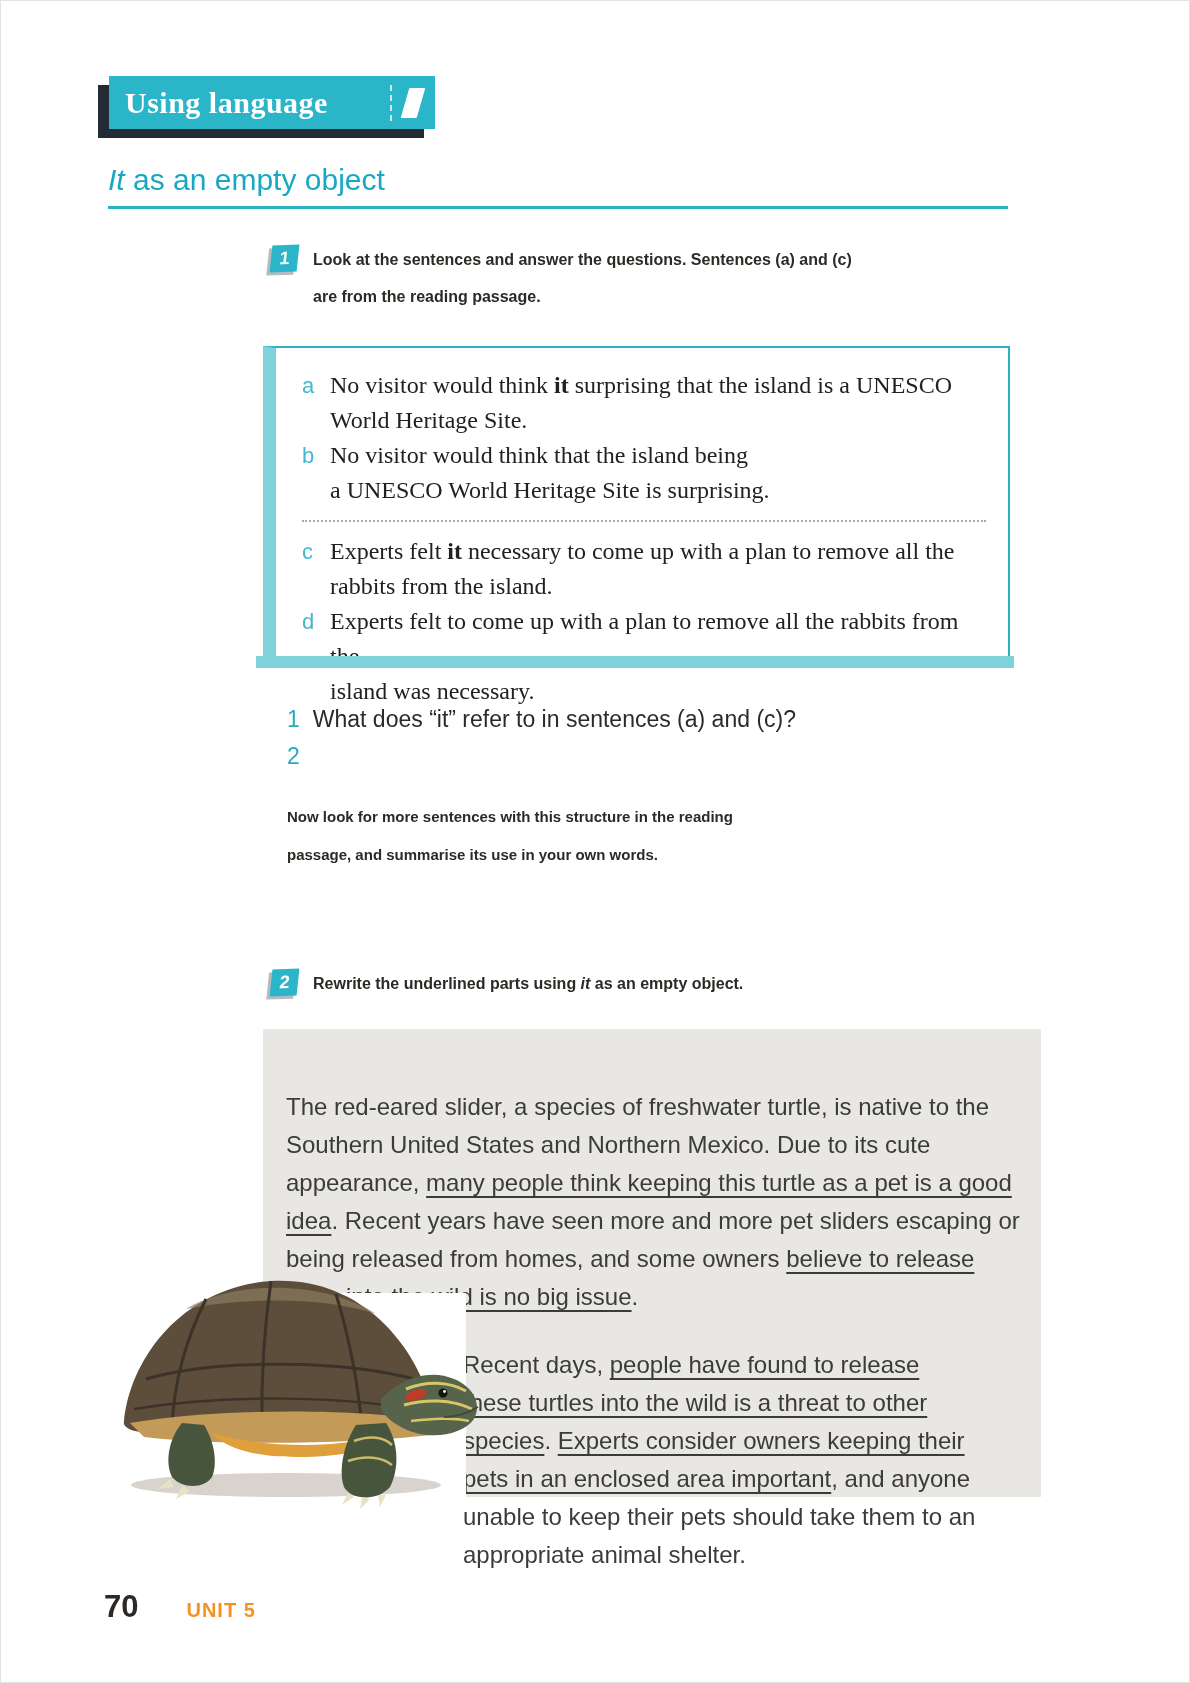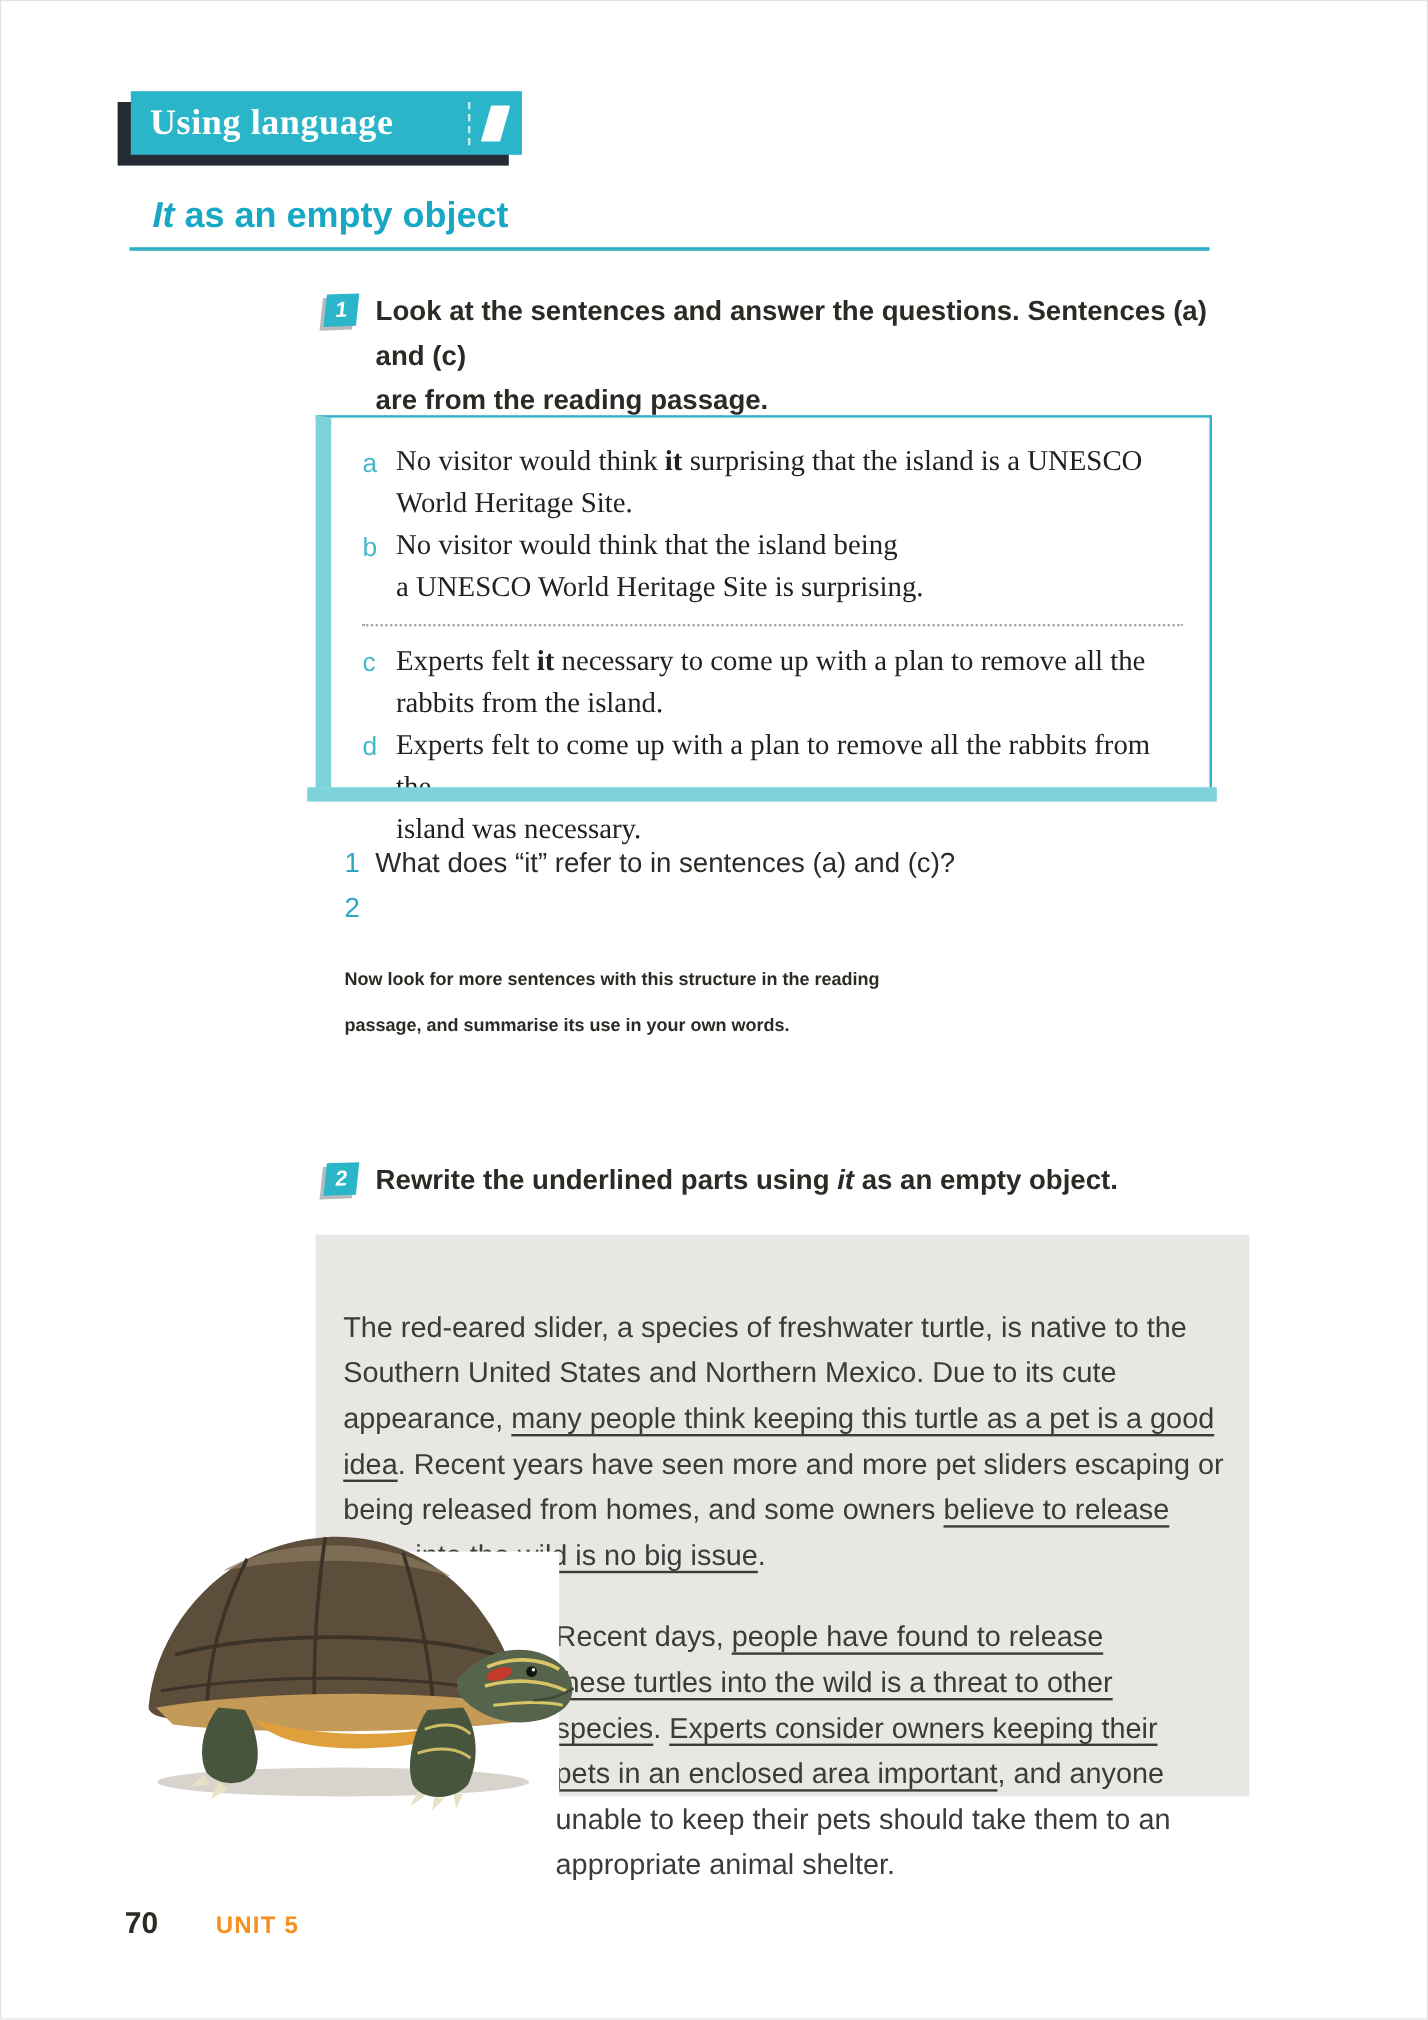--- a/index.html
+++ b/index.html
@@ -12,32 +12,32 @@
 
   
   .banner-shadow { position:absolute; left:97px; top:84px; width:326px; height:53px; background:#242b35; }
   .banner { position:absolute; left:108px; top:75px; width:326px; height:53px; background:#2ab5c9;
             display:flex; align-items:center; padding:0 14px 0 16px;font-family:Liberation Serif, serif; }
   .banner-title { color:#fff; font-size:30px; font-weight:bold; flex:1; letter-spacing:.5px; }
   .banner-dash { height:36px; border-left:2px dashed rgba(255,255,255,.75); margin-right:13px; }
   .banner-flag { width:16px; height:30px; background:#fff; transform:skewX(-16deg); border-radius:1px; }
 
   
-  .section-title { position:absolute; left:107px; top:162px; font-size:30px; font-weight:bold; color:#18a8c4;margin-left:19px; }
+  .section-title { position:absolute; left:107px; top:162px; font-size:30px; font-weight:normal; color:#18a8c4; }
   .section-title i { font-style:italic; }
   .title-rule { position:absolute; left:107px; top:205px; width:900px; border-top:3px solid #2fb0c4; }
 
   
   .ex-head { position:absolute; display:flex; gap:15px; }
   #ex1-head { left:270px; top:240px; width:760px; }
   #ex2-head { left:270px; top:964px; width:760px; }
   .badge { width:27px; height:27px; margin-top:4px; background:#2ab5c9; color:#fff; font-size:18px;
            font-weight:bold; display:flex; align-items:center; justify-content:center;
            transform:skew(-6deg,-2deg); box-shadow:-3px 3px 0 rgba(110,120,130,.5); flex:none; }
-  .ex-text { font-size:23px; font-weight:bold; color:#2d2a26; line-height:37px; white-space:pre-line; }
+  .ex-text { font-size:16px; font-weight:bold; color:#2d2a26; line-height:37px; white-space:pre-line; }
   .ex-text i { font-style:italic; }
 
   
   .sent-box { position:absolute; left:262px; top:345px; width:747px; height:310px; background:#fff;
               border-top:2px solid #2fb0c4; border-right:2px solid #2fb0c4; border-left:13px solid #7dd2dc;
               padding:20px 18px 0 26px; }
   .sent-bar-bottom { position:absolute; left:255px; top:655px; width:758px; height:12px; background:#7dd2dc; }
   .sent { display:flex; gap:13px; font-family:"Liberation Serif", serif; font-size:24px; color:#23201f; line-height:35px; }
   .slabel { font-family:"Liberation Sans", sans-serif; color:#45b8cc; font-size:22px; line-height:35px; flex:none; width:15px; }
   .stext { white-space:pre-line; }
@@ -58,21 +58,21 @@
   .p1 { left:23px; top:21px; width:740px; }
   .p2 { left:200px; top:279px; width:517px; }
   .u { text-decoration:underline; text-underline-offset:5px; text-decoration-thickness:1.5px; }
 
   
   .turtle-backdrop { position:absolute; left:90px; top:1292px; width:375px; height:212px; background:#ffffff; }
   .turtle { position:absolute; left:85px; top:1208px; width:400px; height:300px; }
 
   
   .footer { position:absolute; left:103px; top:1588px; display:flex; gap:48px; align-items:baseline; }
-  .pagenum { font-size:25px; font-weight:bold; color:#2d2a26; }
+  .pagenum { font-size:31px; font-weight:bold; color:#2d2a26; }
   .unit { font-size:20px; font-weight:bold; color:#f5911e; letter-spacing:1px; }
 </style>
 </head>
 <body>
 
 <div class="page">
 
   <div class="banner-shadow"></div>
   <div class="banner">
     <span class="banner-title">Using language</span>

